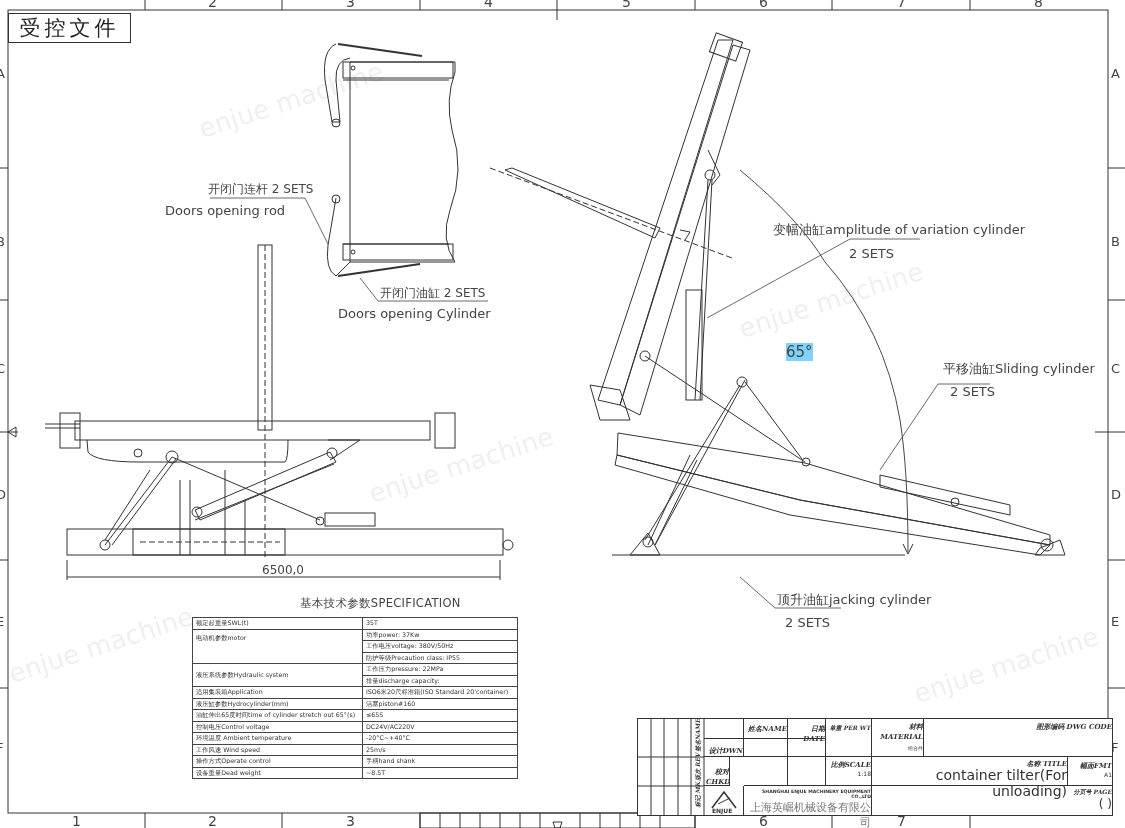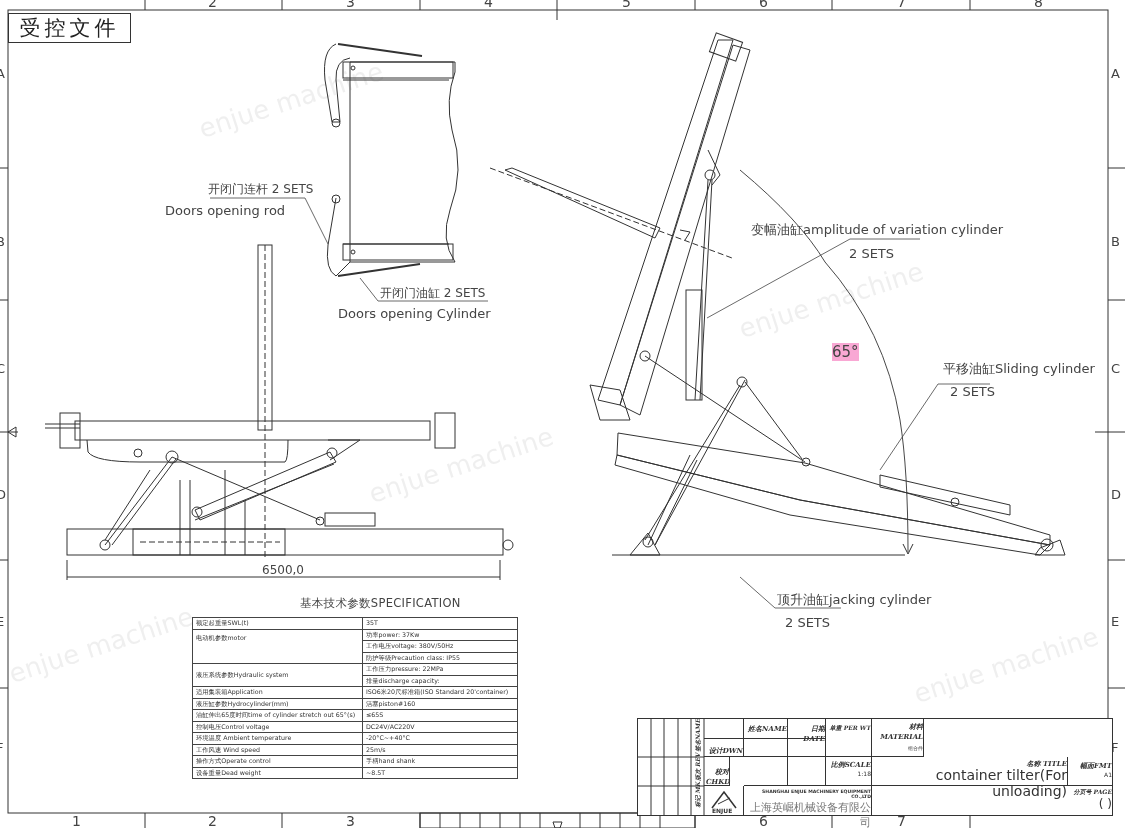--- a/index.html
+++ b/index.html
@@ -222,23 +222,23 @@
       <path d="M740,170 Q800,220 825,262 Q885,330 900,420 Q908,470 908,552" stroke-width="0.9"></path>
       <polyline points="903,544 908,554 913,544"></polyline>
       <polyline points="680,230 690,232 685,240"></polyline>
 
       <polyline points="707,318 850,239 920,239" stroke="#444" stroke-width="0.8"></polyline>
       <polyline points="880,470 938,384 990,384" stroke="#444" stroke-width="0.8"></polyline>
       <polyline points="740,577 775,608 841,608" stroke="#444" stroke-width="0.8"></polyline>
     </g>
   </svg>
 
-  <div class="lbl" style="left:751px;top:221px;font-size:13px">变幅油缸amplitude  of  variation  cylinder</div>
+  <div class="lbl" style="left:773px;top:221px;font-size:13px">变幅油缸amplitude  of  variation  cylinder</div>
   <div class="lbl" style="left:849px;top:246px;font-size:13px">2  SETS</div>
-  <div class="lbl" style="left:832px;top:343px;font-size:15px;background:#f9a8d4">65°</div>
+  <div class="lbl" style="left:786px;top:343px;font-size:15px;background:#7dd3fc">65°</div>
   <div class="lbl" style="left:943px;top:360px;font-size:13px">平移油缸Sliding  cylinder</div>
   <div class="lbl" style="left:950px;top:384px;font-size:13px">2  SETS</div>
   <div class="lbl" style="left:777px;top:591px;font-size:13px">顶升油缸jacking  cylinder</div>
   <div class="lbl" style="left:785px;top:615px;font-size:13px">2  SETS</div>
 
   <div class="spec-title">基本技术参数SPECIFICATION</div>
   <table class="spec">
     <tbody>
         <tr>
           <td class="l">额定起重量SWL(t)</td>
@@ -321,20 +321,21 @@
       </div>
 
     <div class="cell" style="left:66px;top:0;width:40px;height:20px"></div>
     <div class="cell" style="left:106px;top:0;width:44px;height:20px;padding:5px 0 0 3px"><span class="b">姓名NAME</span></div>
     <div class="cell" style="left:150px;top:0;width:38px;height:20px;padding:5px 0 0 2px"><span class="b">日期DATE</span></div>
     <div class="cell" style="left:188px;top:0;width:46px;height:38px;padding:5px 0 0 3px;font-size:6px"><span class="b">单重 PER WT</span></div>
     <div class="cell" style="left:234px;top:0;width:52px;height:38px;padding:3px 0 0 3px">
         <div class="b">材料 MATERIAL</div>
         <div style="font-size:5px;margin:4px 0 0 12px">组合件</div>
       </div>
+    <div class="cell" style="left:286px;top:0;width:188px;height:38px;padding:3px 0 0 4px;border-right:none"><span class="b">图形编码  DWG CODE</span></div>
 
     <div class="cell" style="left:66px;top:20px;width:40px;height:18px;padding:7px 0 0 2px"><span class="b">设计DWN</span></div>
     <div class="cell" style="left:106px;top:20px;width:44px;height:18px"></div>
     <div class="cell" style="left:150px;top:20px;width:38px;height:18px"></div>
 
     <div class="cell" style="left:66px;top:38px;width:26px;height:29px;padding:10px 0 0 2px"><span class="b">校对CHKD</span></div>
     <div class="cell" style="left:106px;top:38px;width:44px;height:29px"></div>
     <div class="cell" style="left:150px;top:38px;width:38px;height:29px"></div>
     <div class="cell" style="left:188px;top:38px;width:46px;height:29px;padding:3px 0 4px 3px">
         <div class="b">比例SCALE</div>

